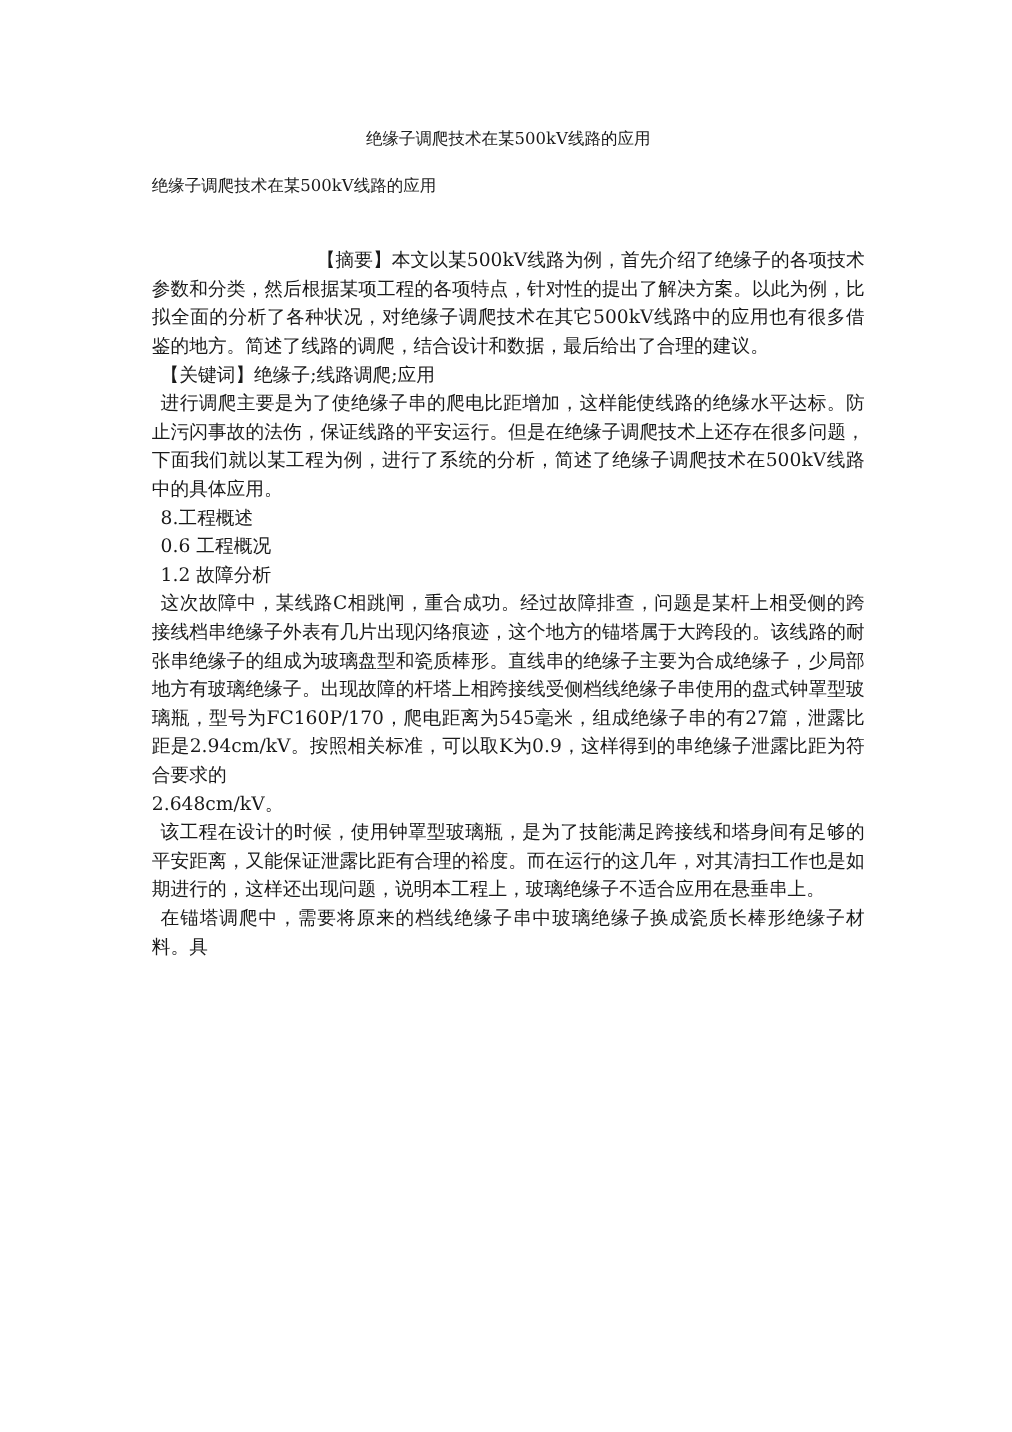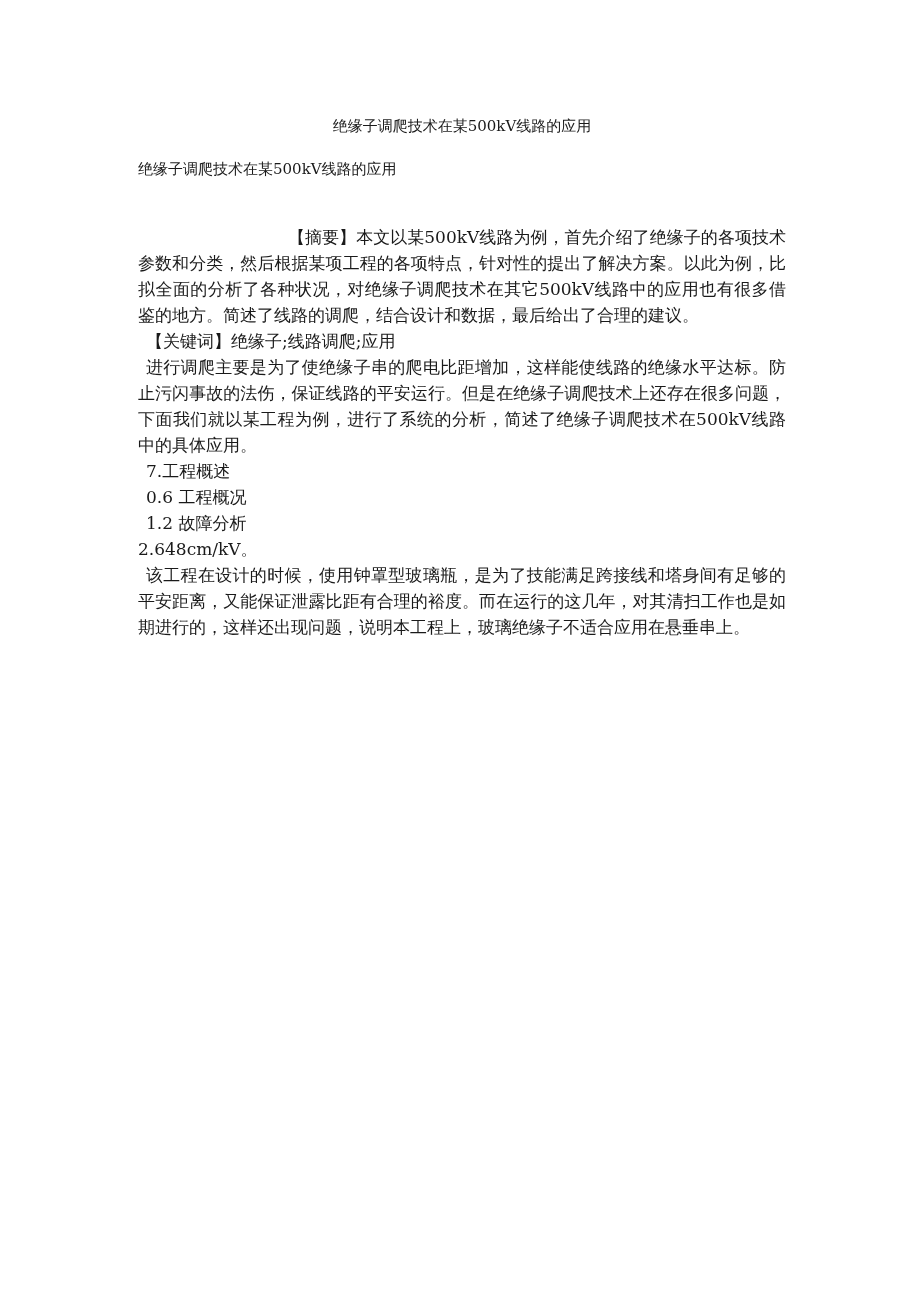--- a/index.html
+++ b/index.html
@@ -21,22 +21,24 @@
 
 <div class="page">
   <div class="doc-title">绝缘子调爬技术在某500kV线路的应用</div>
   <div class="sub-title">绝缘子调爬技术在某500kV线路的应用</div>
 
   <div class="body">
     <p class="indent-abstract">【摘要】本文以某500kV线路为例，首先介绍了绝缘子的各项技术参数和分类，然后根据某项工程的各项特点，针对性的提出了解决方案。以此为例，比拟全面的分析了各种状况，对绝缘子调爬技术在其它500kV线路中的应用也有很多借鉴的地方。简述了线路的调爬，结合设计和数据，最后给出了合理的建议。</p>
     <p class="heading">【关键词】绝缘子;线路调爬;应用</p>
     <p class="indent-s">进行调爬主要是为了使绝缘子串的爬电比距增加，这样能使线路的绝缘水平达标。防止污闪事故的法伤，保证线路的平安运行。但是在绝缘子调爬技术上还存在很多问题，下面我们就以某工程为例，进行了系统的分析，简述了绝缘子调爬技术在500kV线路中的具体应用。</p>
 
-    <p class="heading">7.工程概述</p>
+    <p class="heading">8.工程概述</p>
 
     <p class="heading">0.6  工程概况</p>
 
     <p class="heading">1.2  故障分析</p>
+    <p class="indent-s">这次故障中，某线路C相跳闸，重合成功。经过故障排查，问题是某杆上相受侧的跨接线档串绝缘子外表有几片出现闪络痕迹，这个地方的锚塔属于大跨段的。该线路的耐张串绝缘子的组成为玻璃盘型和瓷质棒形。直线串的绝缘子主要为合成绝缘子，少局部地方有玻璃绝缘子。出现故障的杆塔上相跨接线受侧档线绝缘子串使用的盘式钟罩型玻璃瓶，型号为FC160P/170，爬电距离为545毫米，组成绝缘子串的有27篇，泄露比距是2.94cm/kV。按照相关标准，可以取K为0.9，这样得到的串绝缘子泄露比距为符合要求的</p>
     <p>2.648cm/kV。</p>
     <p class="indent-s">该工程在设计的时候，使用钟罩型玻璃瓶，是为了技能满足跨接线和塔身间有足够的平安距离，又能保证泄露比距有合理的裕度。而在运行的这几年，对其清扫工作也是如期进行的，这样还出现问题，说明本工程上，玻璃绝缘子不适合应用在悬垂串上。</p>
 
+    <p class="indent-s">在锚塔调爬中，需要将原来的档线绝缘子串中玻璃绝缘子换成瓷质长棒形绝缘子材料。具</p>
   </div>
 </div>
 
 </body></html>

